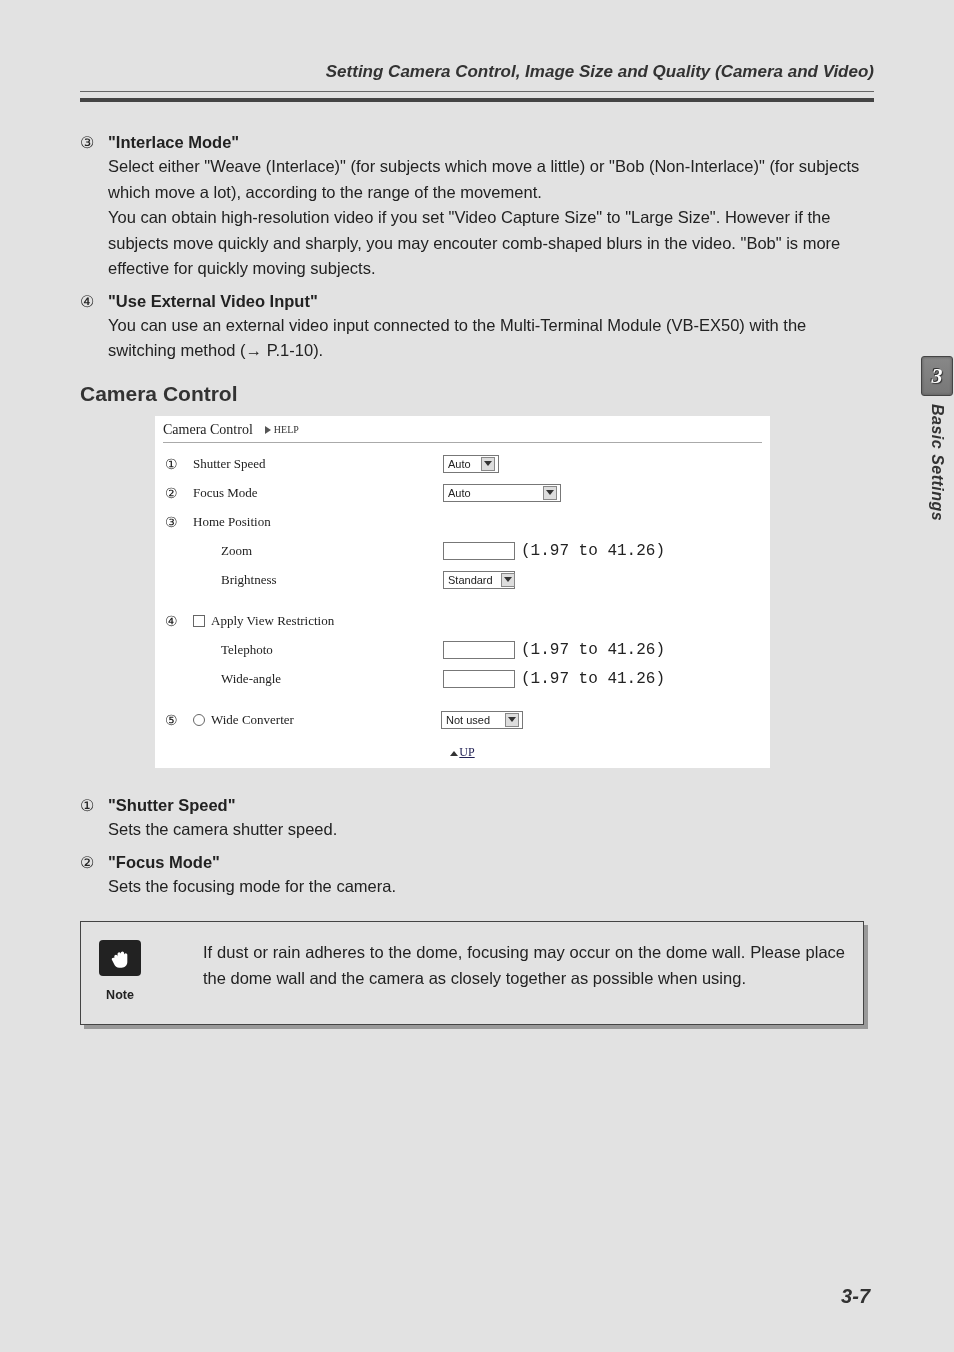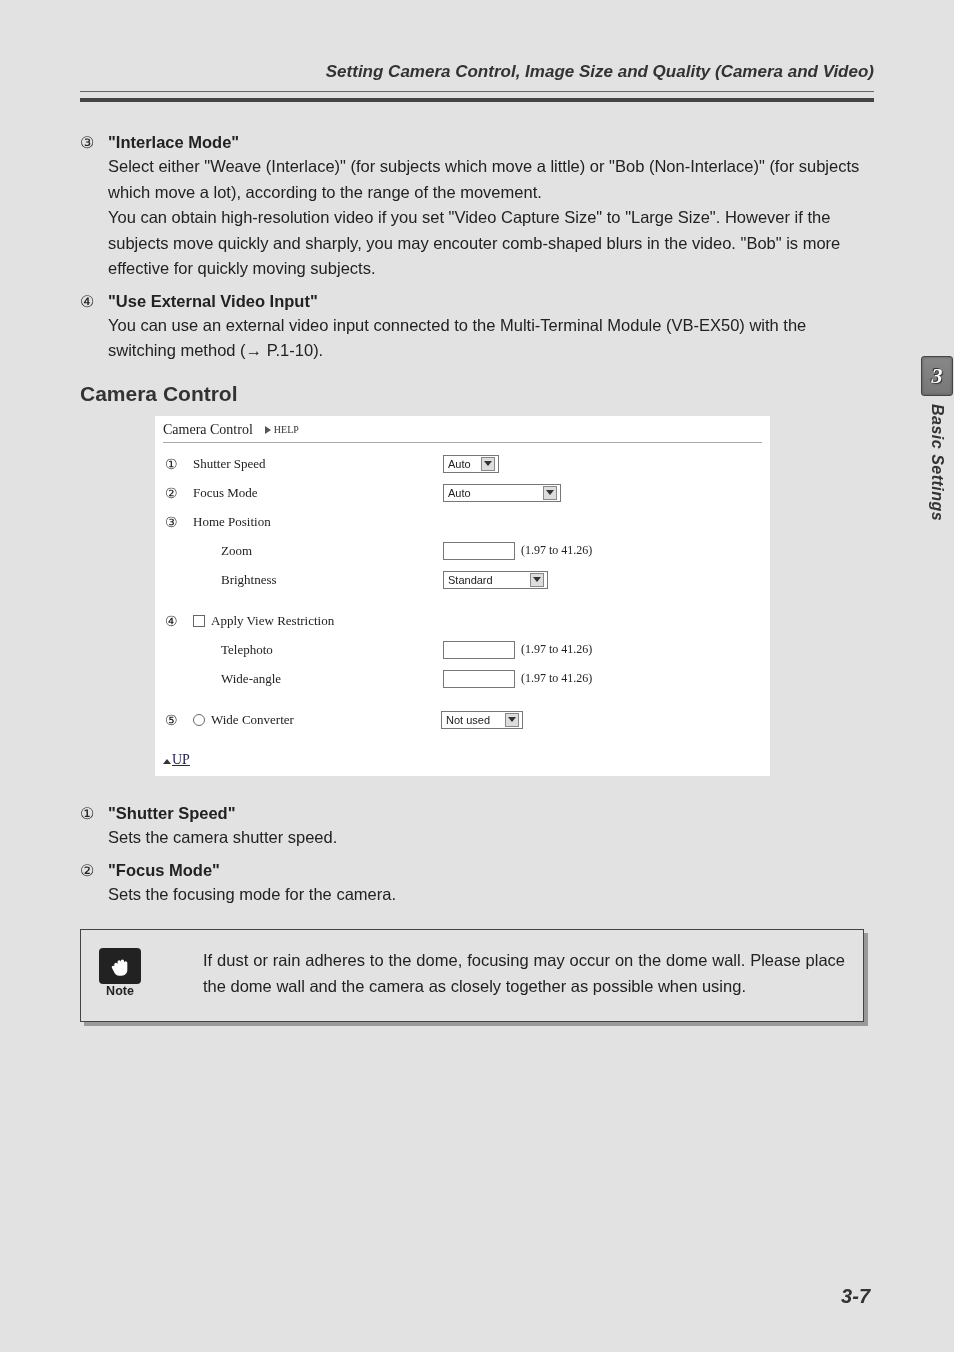--- a/index.html
+++ b/index.html
@@ -169,28 +169,28 @@
   .faux-radio {
     width: 12px; height: 12px;
     border: 1px solid #666;
     border-radius: 50%;
     background: #fff;
     display: inline-block;
     margin-right: 6px;
     flex-shrink: 0;
   }
   .range-hint {
-    font-family: Liberation Serif, serif;
+    font-family: Liberation Mono, monospace;
+    font-size: 16px;
+    color: #222;
+  }
+  .cc-up {
+    text-align: center;
     font-size: 12px;
-    color: #222;
-  }
-  .cc-up {
-    text-align: left;
-    font-size: 14px;
-    margin-top: 19px;
+    margin-top: 12px;
   }
   .cc-up a { color: #225; text-decoration: underline; }
   .tri-up {
     width: 0; height: 0;
     border-left: 4px solid transparent;
     border-right: 4px solid transparent;
     border-bottom: 5px solid #333;
     display: inline-block;
     margin-right: 1px;
   }
@@ -203,21 +203,21 @@
     display: flex;
     gap: 18px;
     align-items: flex-start;
     background: #e2e2e2;
   }
   .note-icon-wrap {
     display: flex;
     flex-direction: column;
     align-items: center;
     flex-shrink: 0;
-    gap: 0;
+    gap: 12px;
   }
   .note-icon {
     width: 42px; height: 36px;
     background: #222;
     border-radius: 4px;
     display: flex;
     align-items: center;
     justify-content: center;
   }
   .note-icon svg { width: 28px; height: 26px; }
@@ -350,21 +350,21 @@
         <div class="cc-field">
           <div class="faux-input" style="width:72px"></div>
           <span class="range-hint">(1.97 to 41.26)</span>
         </div>
       </div>
 
       <div class="cc-row">
         <span class="cc-num"></span>
         <span class="cc-label cc-label-indent">Brightness</span>
         <div class="cc-field">
-          <div class="faux-select" style="width:105px">
+          <div class="faux-select" style="width:72px">
             <span>Standard</span>
             <span class="dd-btn">
                 <span class="dd-tri"></span>
               </span>
           </div>
         </div>
       </div>
 
 
       <div class="sp-12"></div>

